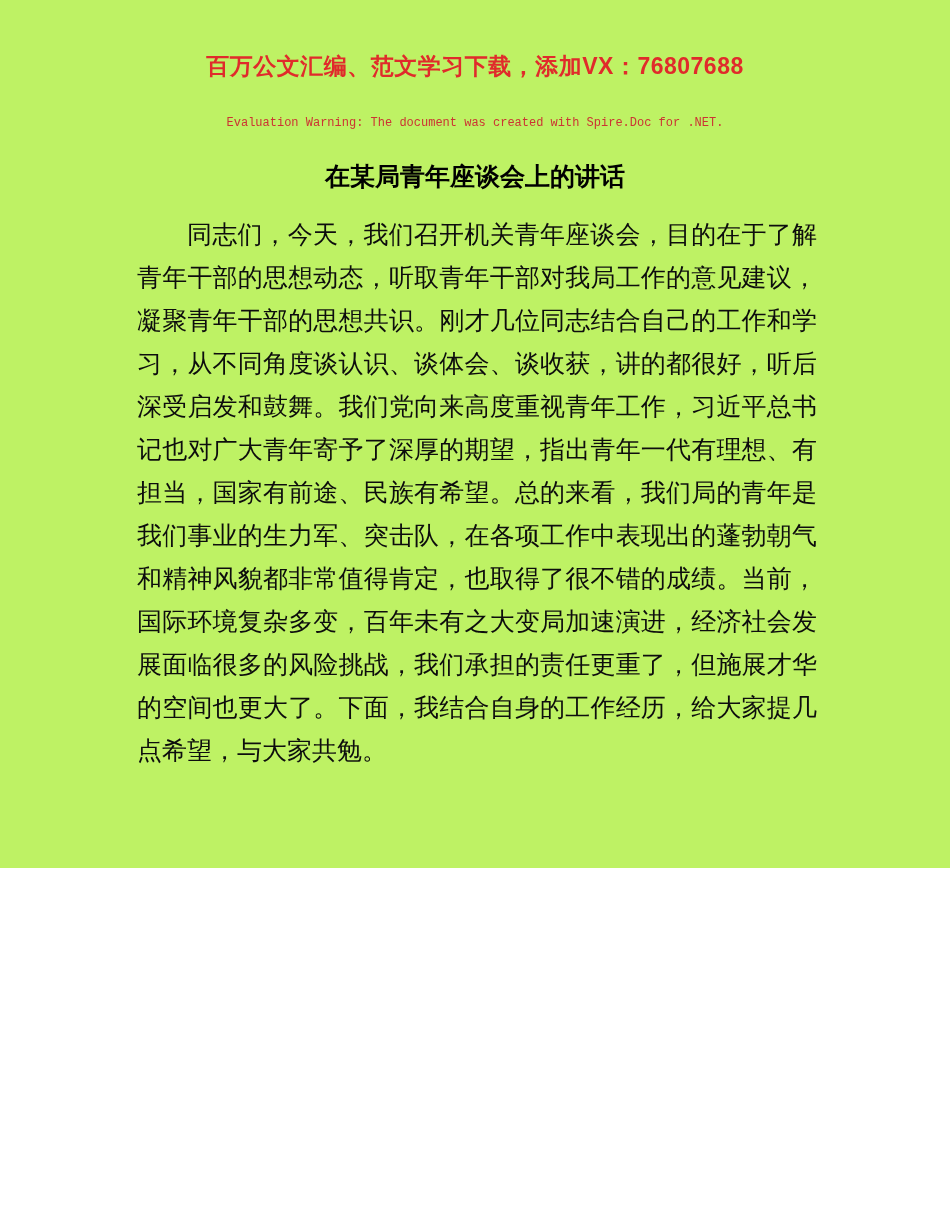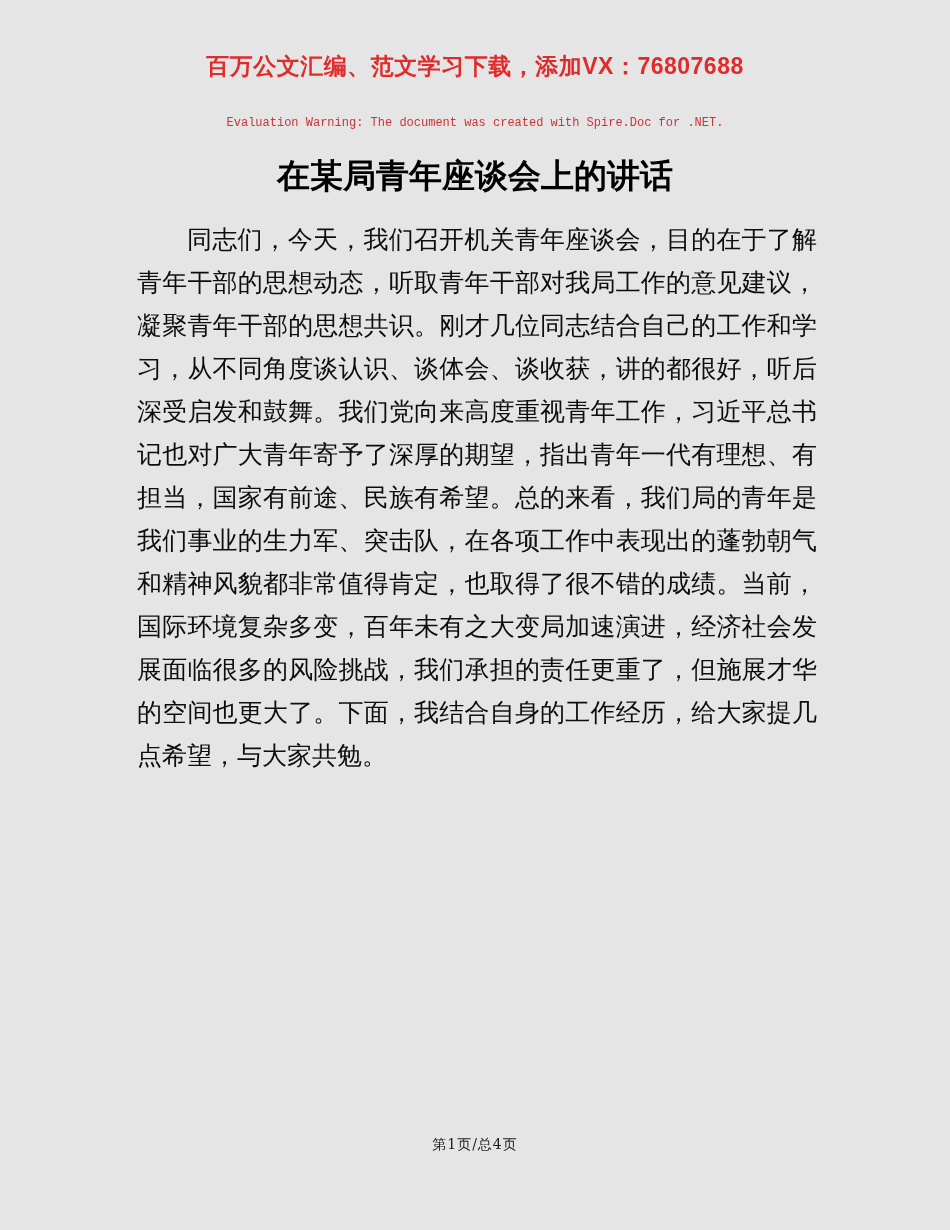--- a/index.html
+++ b/index.html
@@ -3,22 +3,22 @@
 <meta charset="utf-8">
 <style>
   html, body {
     margin: 0;
     padding: 0;
     background: #ffffff;
   }
   .page {
     position: relative;
     width: 950px;
-    height: 1230px;
-    background: #e5e5e5;
+    height: 868px;
+    background: #bef264;
     overflow: hidden;
     font-family: "Liberation Sans", sans-serif;
     color: #111111;
   }
   .promo-banner {
     padding-top: 52px;
     text-align: center;
     font-size: 23px;
     font-weight: bold;
     color: #e02b2b;
@@ -29,21 +29,21 @@
     margin-top: 32px;
     text-align: center;
     font-family: "Liberation Mono", "DejaVu Sans Mono", monospace;
     font-size: 12px;
     color: #cc3333;
     line-height: 22px;
   }
   .doc-title {
     margin-top: 22px;
     text-align: center;
-    font-size: 33px;
+    font-size: 25px;
     font-weight: bold;
     color: #000000;
     line-height: 40px;
   }
   .content {
     margin: 14px 133px 0 137px;
     font-size: 25px;
     line-height: 43px;
     text-align: justify;
     text-align-last: left;

